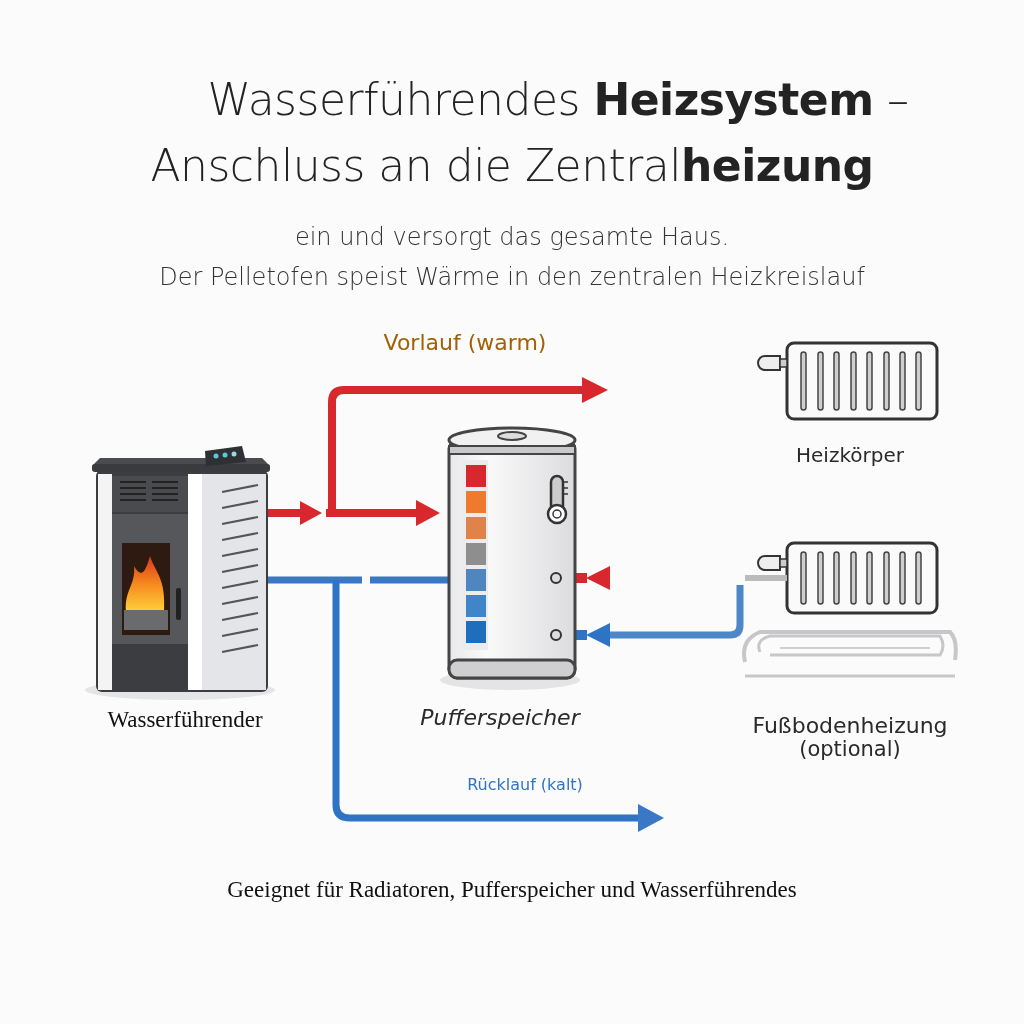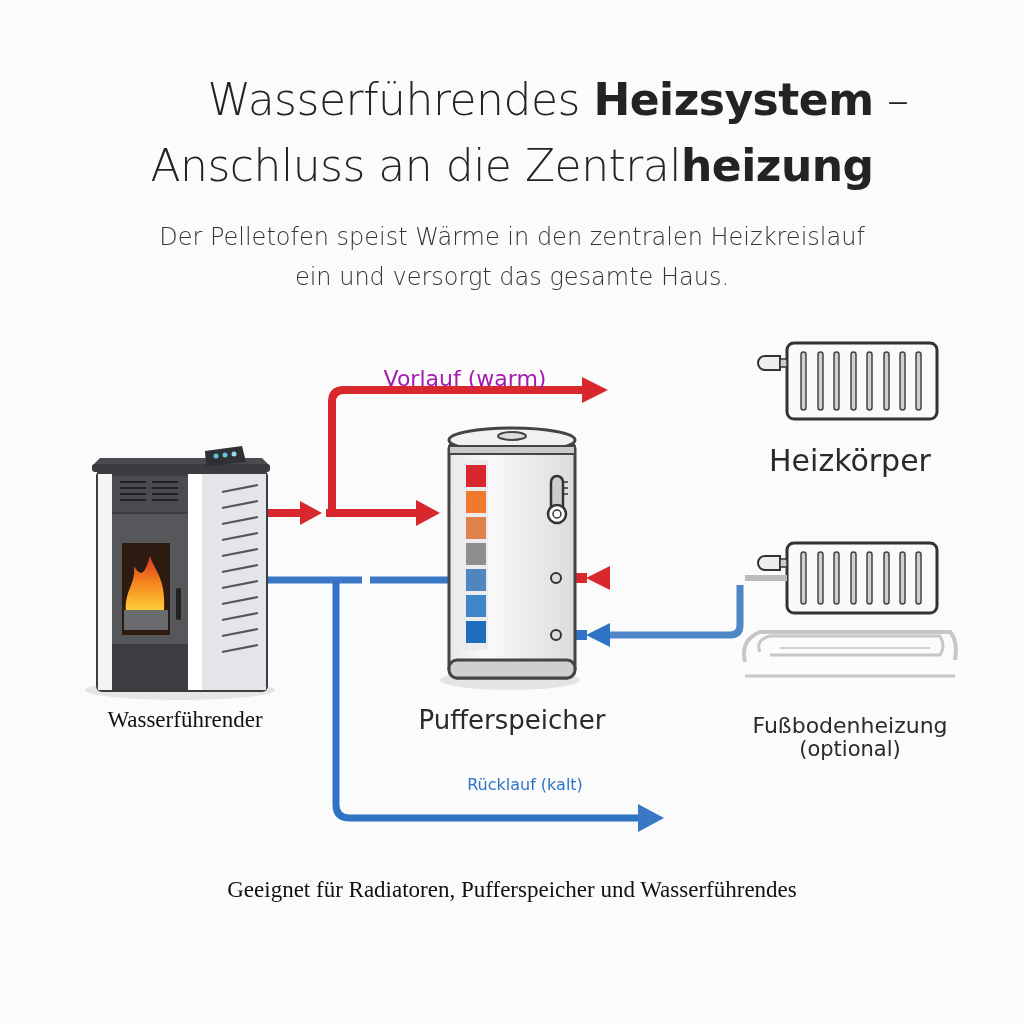--- a/index.html
+++ b/index.html
@@ -17,22 +17,22 @@
   .serif { font-family:"Liberation Serif", "DejaVu Serif", serif; color:#111; }
   .footer { position:absolute; left:0; width:1024px; top:877px; text-align:center; font-size:23px;
             font-family:"Liberation Serif", "DejaVu Serif", serif; color:#111; }
 </style>
 </head>
 <body>
 
 <div class="title t1"><span>Wasserführendes </span><b>Heizsystem</b><span> –</span></div>
 <div class="title t2"><span>Anschluss an die Zentral</span><b>heizung</b></div>
 <div class="sub">
+    <div>ein und versorgt das gesamte Haus.</div>
     <div>Der Pelletofen speist Wärme in den zentralen Heizkreislauf</div>
-    <div>ein und versorgt das gesamte Haus.</div>
   </div>
 
 <svg class="diagram" viewBox="0 0 1024 1024">
   <defs>
     <linearGradient id="fadeRed" x1="0" x2="1">
         <stop offset="0" stop-color="#d9282d"></stop>
         <stop offset="0.85" stop-color="#d9282d"></stop>
         <stop offset="1" stop-color="#d9282d" stop-opacity="0.2"></stop>
       </linearGradient>
     <linearGradient id="fadeBlue" x1="0" x2="1">
@@ -183,25 +183,25 @@
         <rect x="884" y="552" width="5" height="52" rx="2.5"></rect>
       <rect x="900" y="552" width="5" height="52" rx="2.5"></rect>
         <rect x="916" y="552" width="5" height="52" rx="2.5"></rect>
     </g>
     <path d="M765 556 H780 V570 H765 A7 7 0 0 1 765 556 Z" fill="#eee" stroke="#333" stroke-width="2"></path>
     <rect x="780" y="559" width="7" height="8" fill="#ccc" stroke="#333" stroke-width="1.5"></rect>
     <rect x="745" y="575" width="42" height="6" fill="#bbb"></rect>
   </g>
 </svg>
 
-<div class="lbl" style="left:330px; top:366px; width:270px; font-size:22px; color:#a21caf;">Vorlauf (warm)</div>
+<div class="lbl" style="left:330px; top:330px; width:270px; font-size:22px; color:#a16207;">Vorlauf (warm)</div>
 <div class="lbl" style="left:395px; top:775px; width:260px; font-size:16px; color:#2f74c4;">Rücklauf (kalt)</div>
 
-<div class="lbl" style="left:740px; top:443px; width:220px; font-size:30px;">Heizkörper</div>
-<div class="lbl" style="left:392px; top:705px; width:240px; font-size:26px;">Pufferspeicher</div>
+<div class="lbl" style="left:740px; top:443px; width:220px; font-size:20px;">Heizkörper</div>
+<div class="lbl" style="left:380px; top:705px; width:240px; font-size:22px;font-style:italic;">Pufferspeicher</div>
 <div class="lbl" style="left:700px; top:705px; width:300px; font-size:22px;margin-top:8px;">Fußbodenheizung</div>
 <div class="lbl" style="left:700px; top:737px; width:300px; font-size:21px;">(optional)</div>
 
 <div class="lbl serif" style="left:40px; top:705px; width:290px; font-size:23px; line-height:30px;">
   <div>Wasserführender</div>
 </div>
 
 <div class="footer">Geeignet für Radiatoren, Pufferspeicher und Wasserführendes</div>
 
 </body></html>

